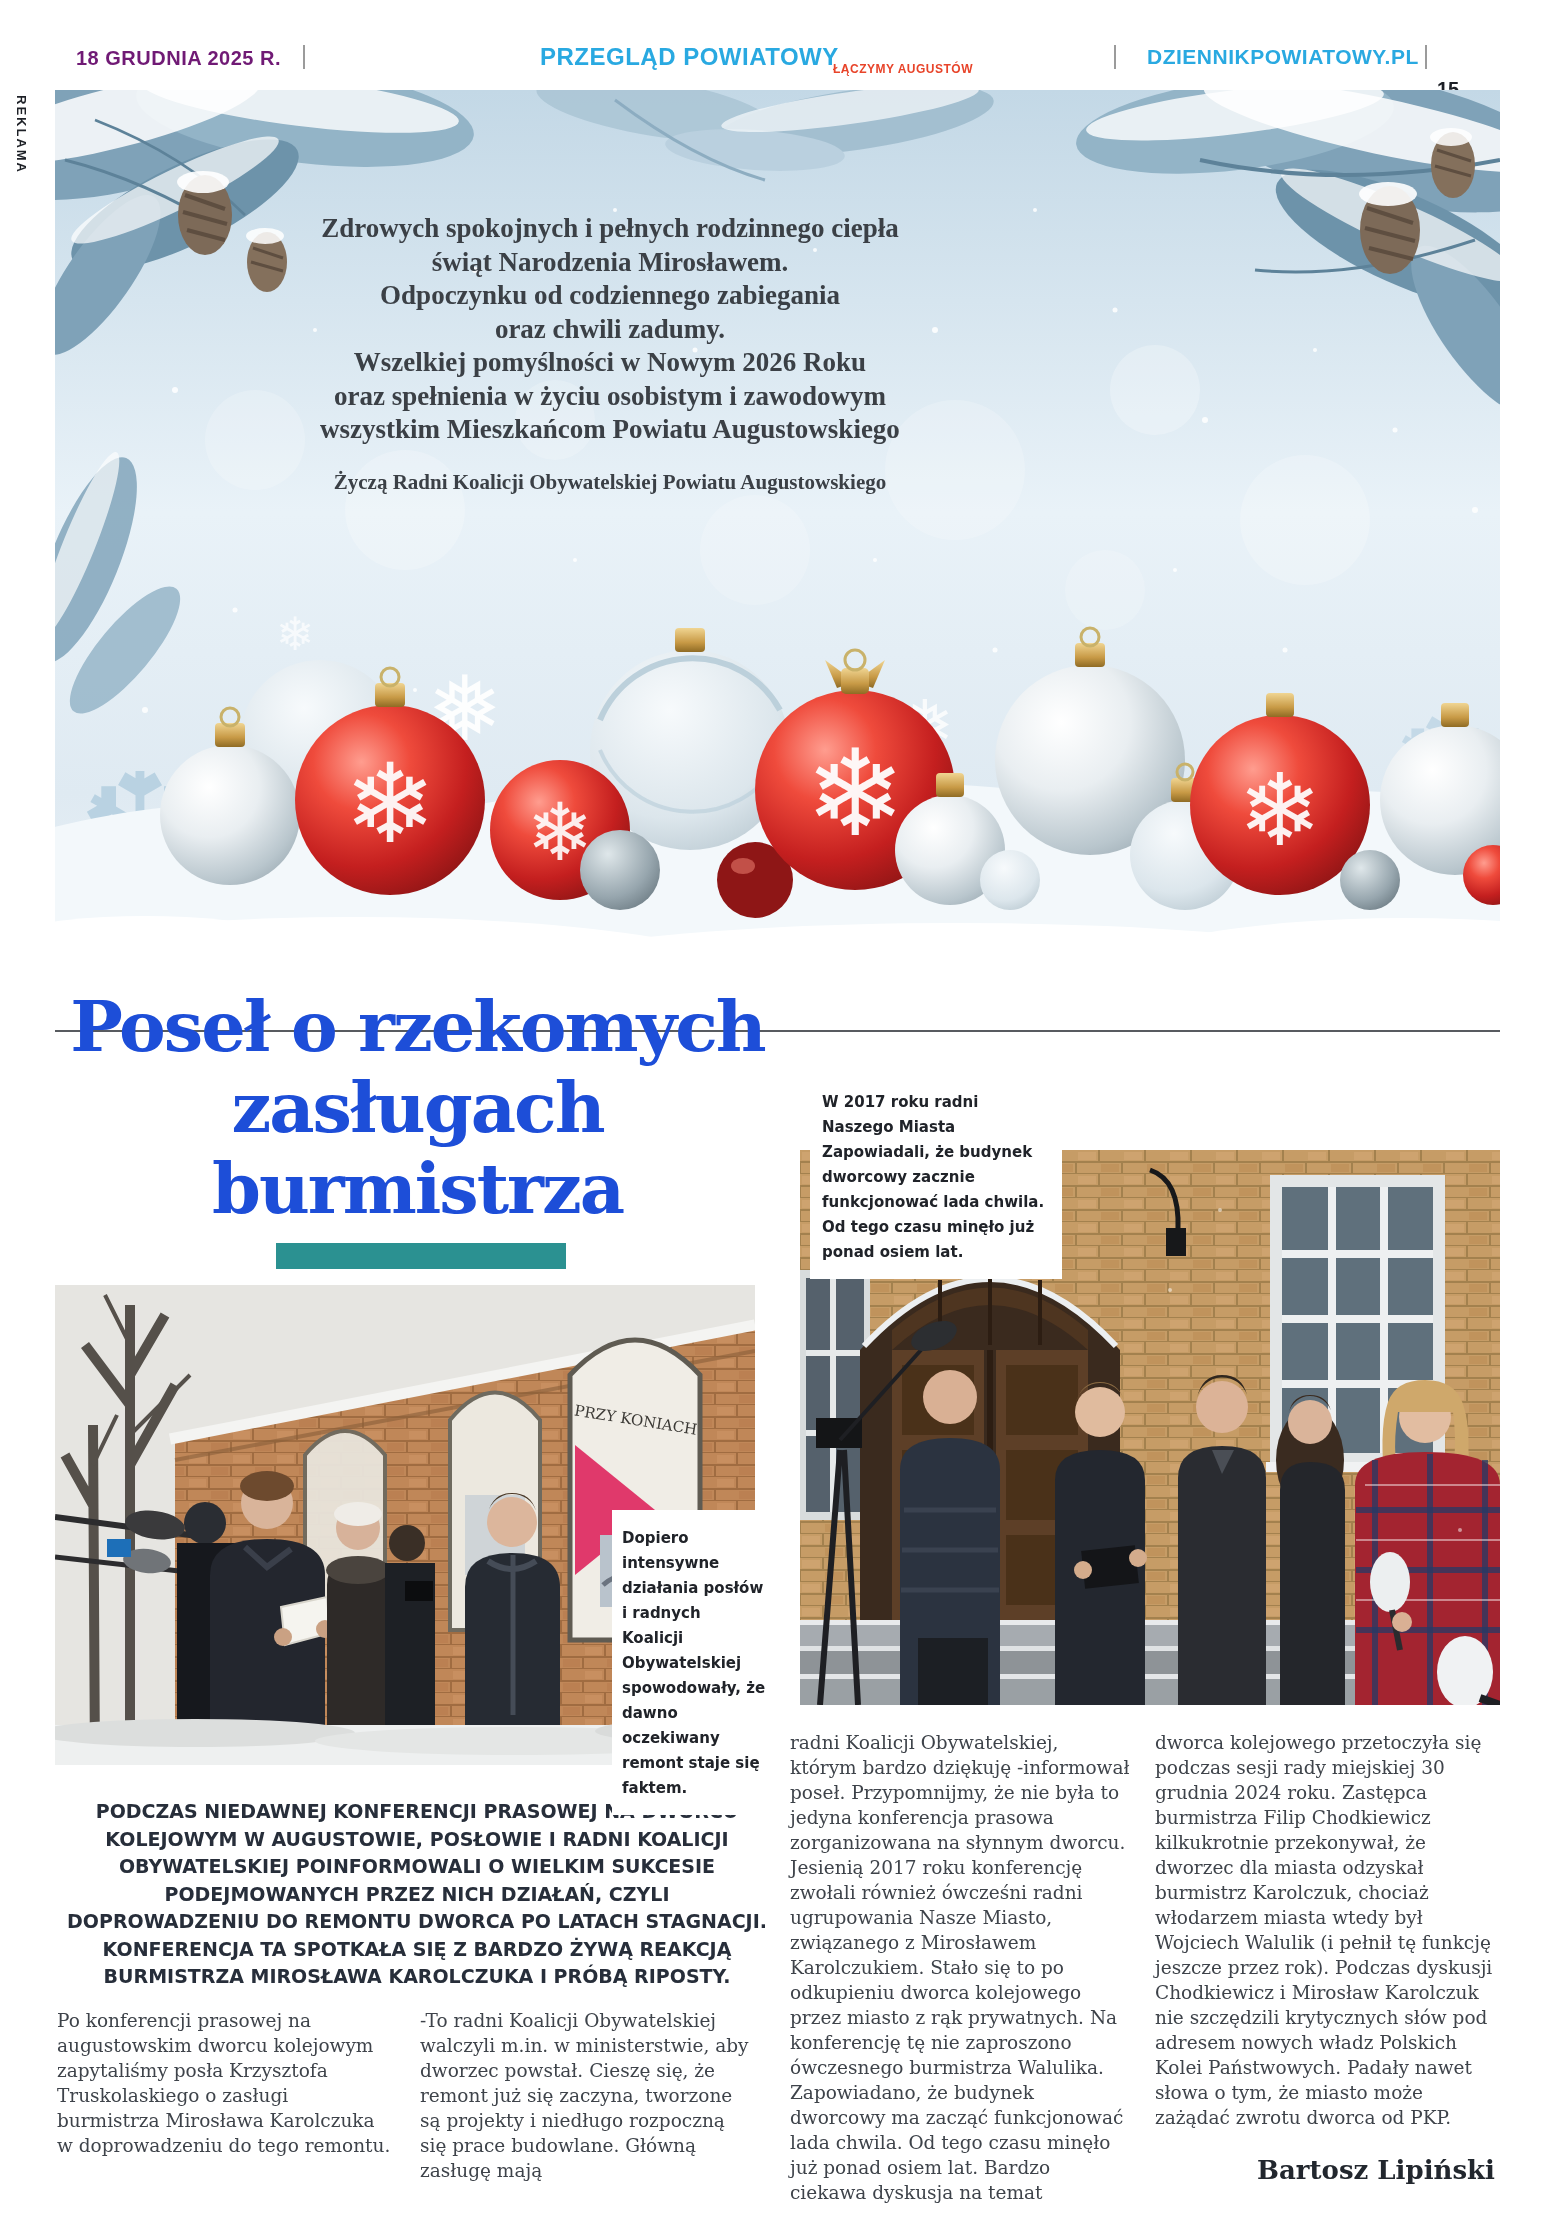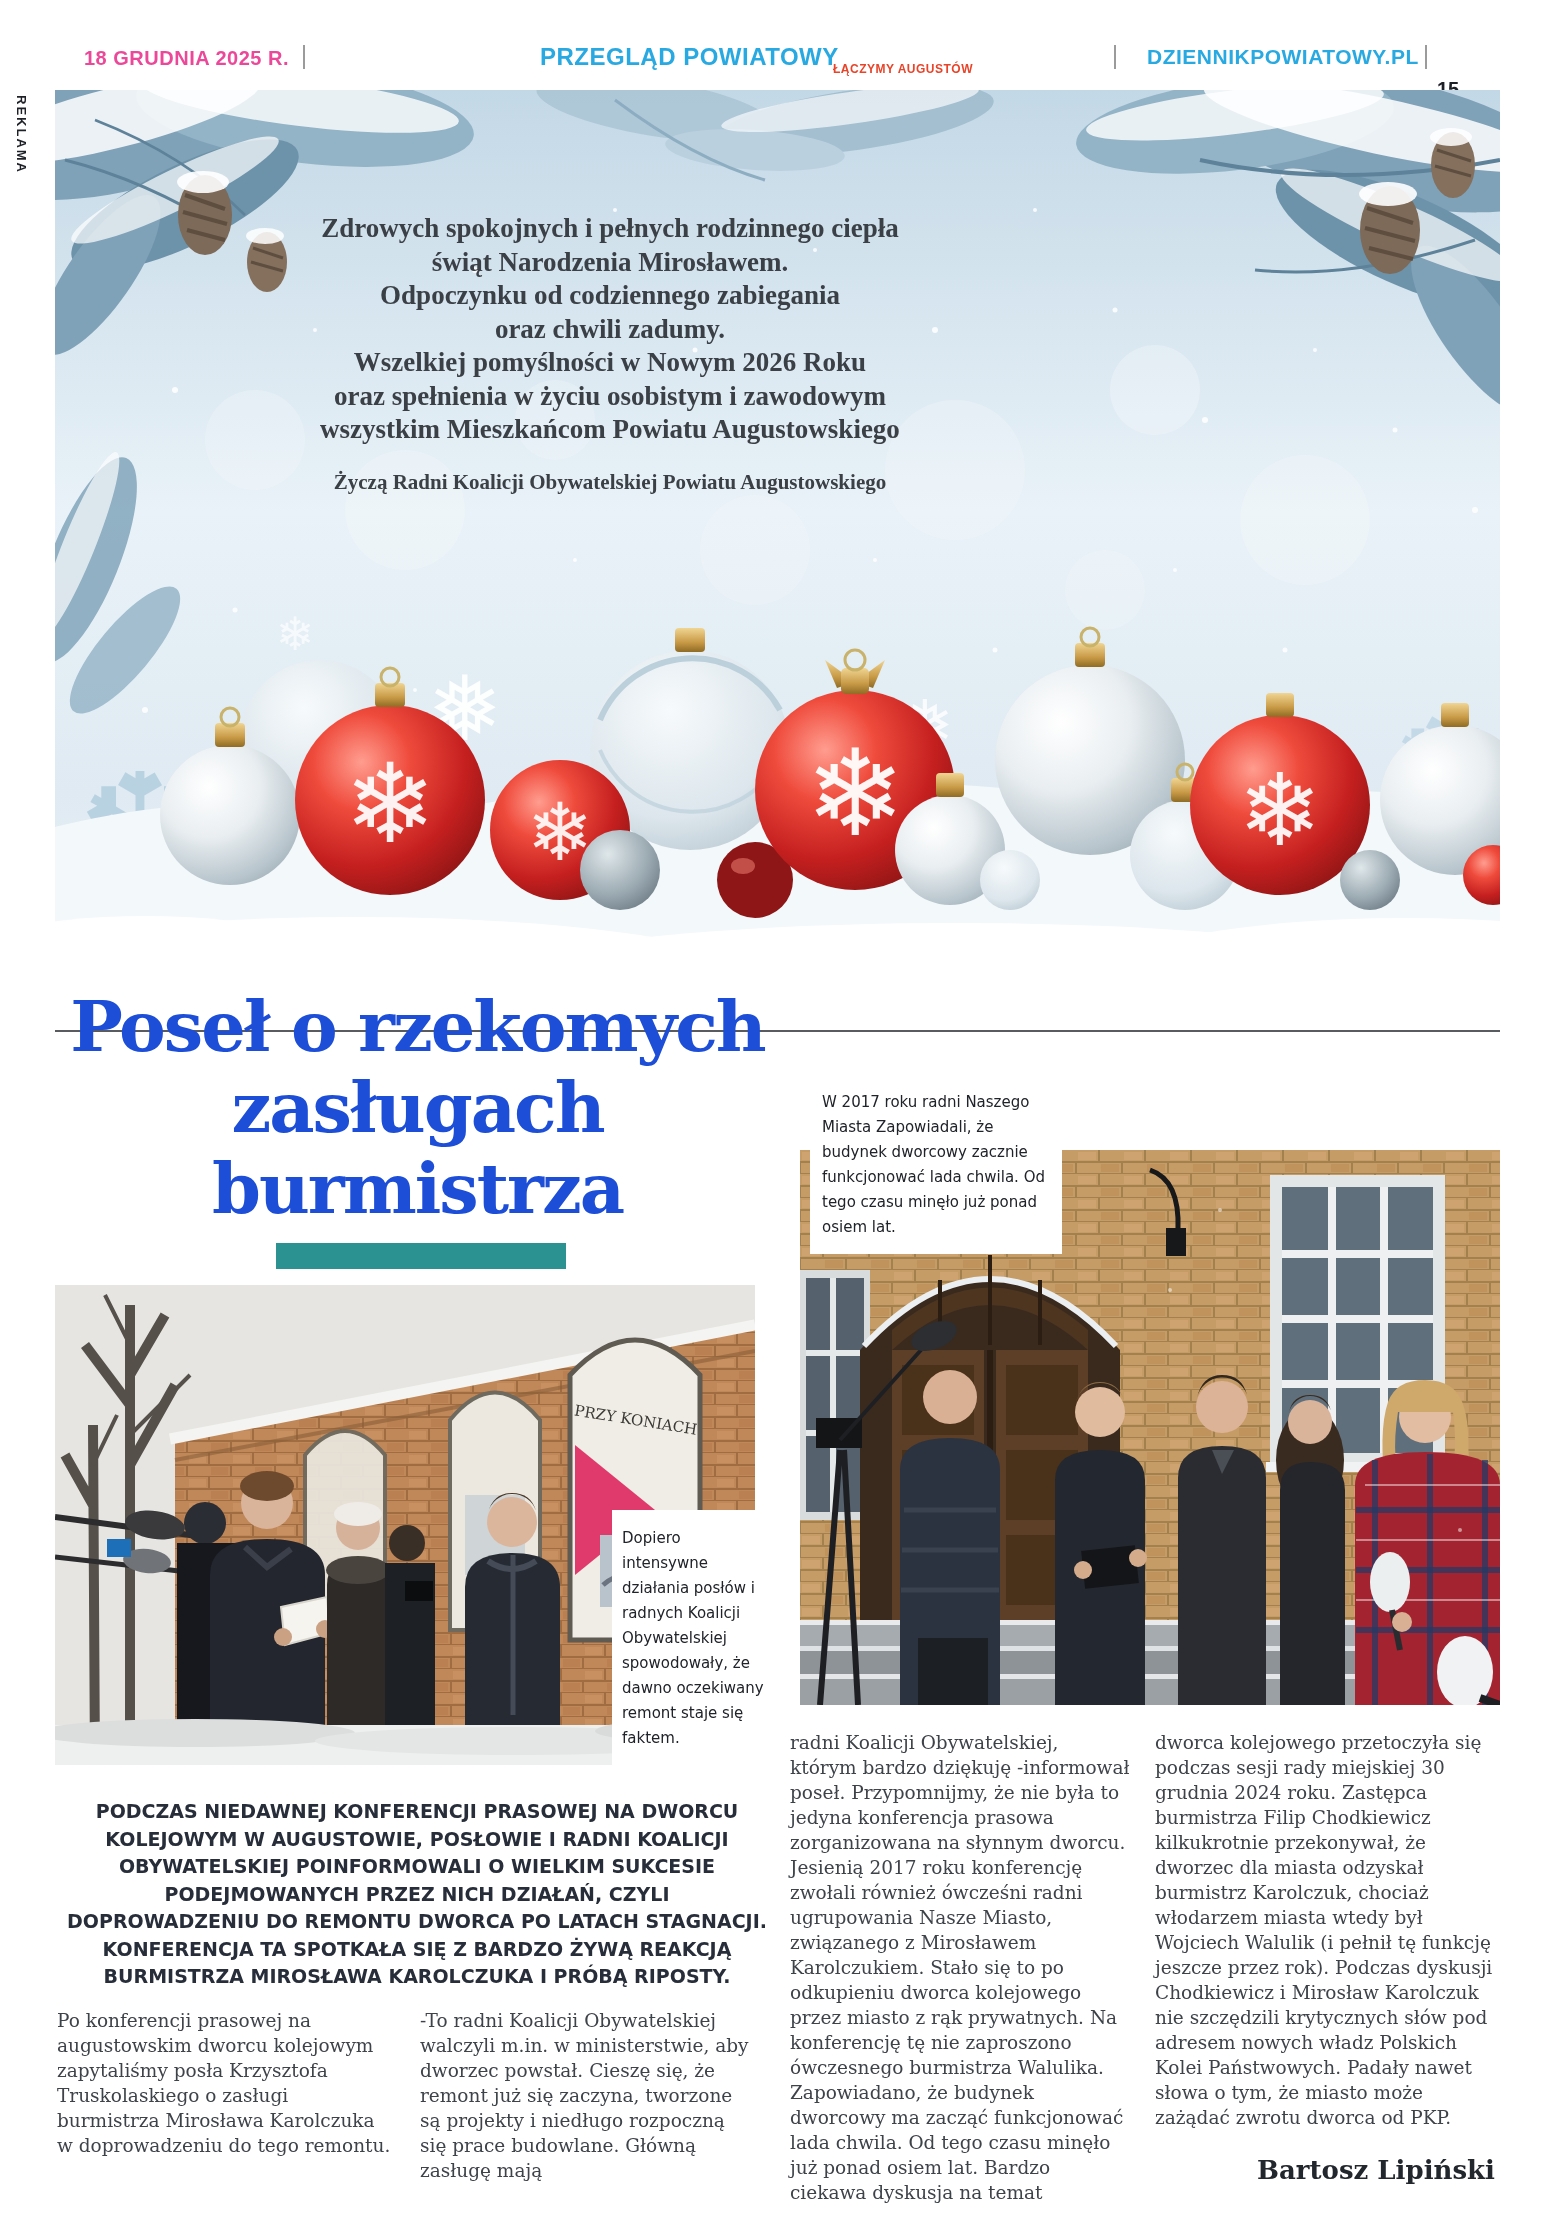--- a/index.html
+++ b/index.html
@@ -1,21 +1,21 @@
 <!DOCTYPE html>
 <html lang="pl"><head>
 <meta charset="utf-8">
 <style>
   html,body{margin:0;padding:0;background:#9a9a9a;}
   .page{position:relative;width:1558px;height:2224px;margin:0 auto;background:#ffffff;
         font-family:"Liberation Sans",sans-serif;overflow:hidden;}
   .abs{position:absolute;}
 
   
-  .m-date{left:84px;top:47px;font-size:20px;font-weight:bold;color:#ec4899;letter-spacing:.5px;}
+  .m-date{left:76px;top:47px;font-size:20px;font-weight:bold;color:#701a75;letter-spacing:.5px;}
   .m-div{width:2px;height:24px;background:#9b9b9b;top:45px;}
   .m-brand{left:540px;top:43px;font-size:24px;font-weight:bold;letter-spacing:.5px;}
   .m-tag{left:833px;top:62px;font-size:12px;font-weight:bold;letter-spacing:.5px;}
   .m-site{left:1147px;top:45px;font-size:21px;font-weight:bold;letter-spacing:.5px;}
   .m-num{left:1437px;top:46px;font-size:20px;font-weight:bold;color:#1d2026;margin-top:32px;}
 
   .reklama{left:14px;top:95px;writing-mode:vertical-rl;font-size:13px;font-weight:bold;
            letter-spacing:2px;color:#1d2026;}
 
   .ad{left:55px;top:90px;width:1445px;height:938px;}
@@ -24,21 +24,21 @@
   .ad-line{font-size:27px;line-height:33.5px;}
   .ad-sign{font-size:21px;line-height:26px;margin-top:22px;}
 
   .rule{left:55px;top:1030px;width:1445px;height:2px;background:#585b60;}
 
   .headline{left:40px;top:986px;width:755px;text-align:center;
             font-family:"DejaVu Serif",serif;font-weight:bold;font-size:70px;line-height:81px;
             letter-spacing:-2px;color:#1d4ed8;}
   .teal-bar{left:276px;top:1243px;width:290px;height:26px;}
 
-  .caption{font-family:"DejaVu Sans",sans-serif;font-weight:normal;font-size:15px;line-height:25px;
+  .caption{font-family:"DejaVu Sans",sans-serif;font-weight:bold;font-size:15px;line-height:25px;
            color:#202329;background:#ffffff;z-index:4;}
   .cap-right{left:810px;top:1082px;width:228px;padding:8px 12px 14px 12px;}
   .cap-left{left:612px;top:1510px;width:144px;padding:16px 10px 14px 10px;}
 
   .photo{z-index:1;}
   .photo-right{left:800px;top:1150px;width:700px;height:555px;}
   .photo-left{left:55px;top:1285px;width:700px;height:480px;}
   .photo svg{display:block;}
 
   .lead{left:67px;top:1798px;width:700px;text-align:center;

